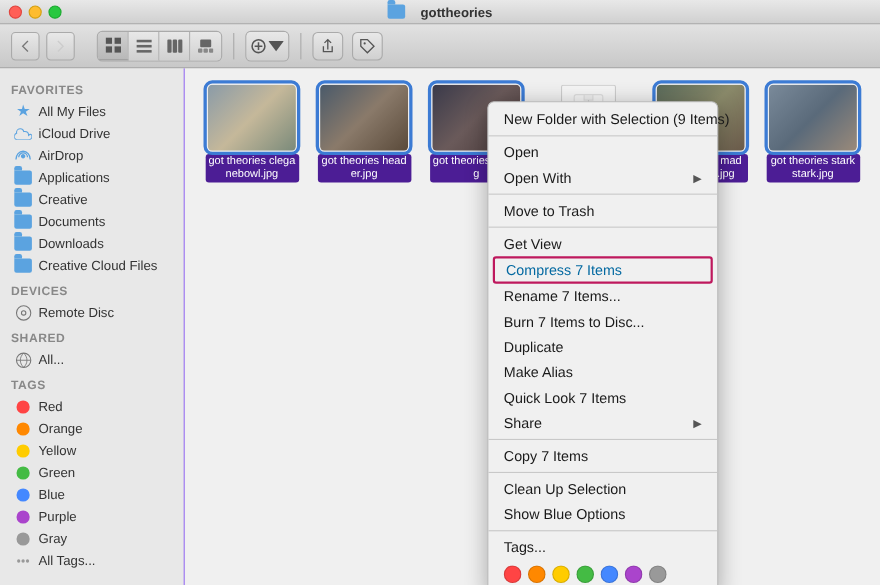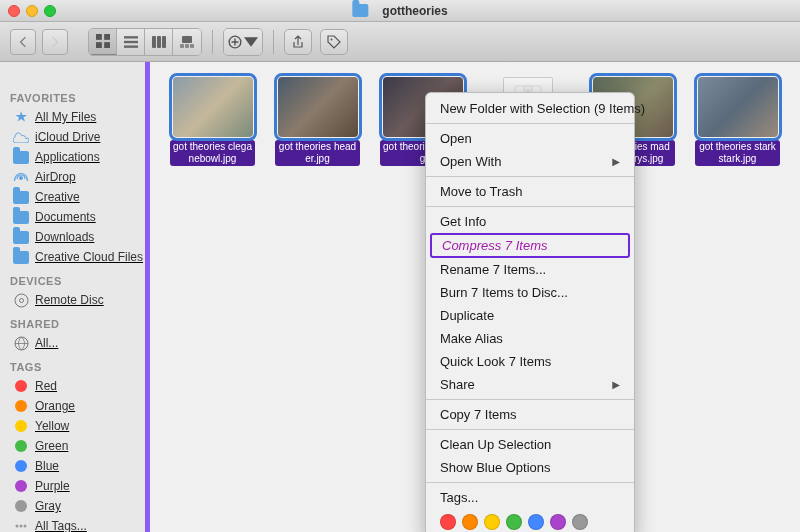--- a/index.html
+++ b/index.html
@@ -116,43 +116,42 @@
 
     
     .main {
       display: flex;
       flex: 1;
       overflow: hidden;
     }
 
     
     .sidebar {
-      width: 150px;
+      width: 168px;
       background: #e8e8e8;
-      border-right: 5px solid #8b5cf6;
+      border-right: 1px solid #8b5cf6;
       overflow-y: auto;
-      padding: 22px 0;
+      padding: 6px 0;
     }
     .sidebar-section-title {
       font-size: 11px;
       font-weight: 700;
       color: #888;
       padding: 8px 10px 3px 10px;
       text-transform: uppercase;
       letter-spacing: 0.5px;
     }
     .sidebar-item {
       display: flex;
       align-items: center;
       padding: 2px 10px;
       gap: 6px;
       cursor: pointer;
       border-radius: 4px;
       margin: 0 3px;
-      text-decoration: underline;
     }
     .sidebar-icon {
       width: 16px;
       height: 16px;
       display: flex;
       align-items: center;
       justify-content: center;
       flex-shrink: 0;
     }
     .sidebar-label {
@@ -303,26 +302,25 @@
       cursor: pointer;
       font-size: 13px;
       color: #1a1a1a;
       display: flex;
       align-items: center;
       justify-content: space-between;
       white-space: nowrap;
     }
     .menu-item.highlighted {
       background: transparent;
-      color: #a21caf;
-      border: 2px solid #6d28d9;
+      color: #0369a1;
+      border: 2px solid #be185d;
       border-radius: 3px;
       margin: 0 4px;
       padding: 3px 10px;
-      font-style: italic;
     }
     .menu-sep {
       height: 1px;
       background: #c8c8c8;
       margin: 3px 0;
     }
     .menu-arrow {
       font-size: 10px;
       color: #555;
     }
@@ -451,33 +449,33 @@
     <div class="sidebar-item">
       <div class="sidebar-icon">
         <svg width="16" height="12" viewBox="0 0 16 12">
             <path d="M13 8c0-2-1.5-3.5-3.5-3.5-.3 0-.6 0-.9.1C8.2 3 6.9 2 5.5 2 3.6 2 2 3.6 2 5.5c0 .2 0 .4.1.6C1 6.4 0 7.5 0 9c0 1.7 1.3 3 3 3h10c1.7 0 3-1.3 3-3 0-1.4-1-2.7-3-1z" fill="none" stroke="#5ba3e0" stroke-width="1"></path>
           </svg>
       </div>
       <span class="sidebar-label">iCloud Drive</span>
     </div>
     <div class="sidebar-item">
       <div class="sidebar-icon">
-        <div class="icon-folder"></div>
-      </div>
-      <span class="sidebar-label">Applications</span>
-    </div>
-    <div class="sidebar-item">
-      <div class="sidebar-icon">
         <svg width="16" height="14" viewBox="0 0 16 14">
             <path d="M8 6c1.1 0 2 .9 2 2s-.9 2-2 2-2-.9-2-2 .9-2 2-2z" fill="#5ba3e0"></path>
             <path d="M4 9c0-2.2 1.8-4 4-4s4 1.8 4 4" stroke="#5ba3e0" stroke-width="1.2" fill="none"></path>
             <path d="M1.5 11C1.5 6.8 4.4 3.5 8 3.5S14.5 6.8 14.5 11" stroke="#5ba3e0" stroke-width="1.2" fill="none"></path>
           </svg>
       </div>
       <span class="sidebar-label">AirDrop</span>
+    </div>
+    <div class="sidebar-item">
+      <div class="sidebar-icon">
+        <div class="icon-folder"></div>
+      </div>
+      <span class="sidebar-label">Applications</span>
     </div>
     <div class="sidebar-item">
       <div class="sidebar-icon">
         <div class="icon-folder"></div>
       </div>
       <span class="sidebar-label">Creative</span>
     </div>
     <div class="sidebar-item">
       <div class="sidebar-icon">
         <div class="icon-folder"></div>
@@ -636,21 +634,21 @@
       <div class="menu-item">New Folder with Selection (9 Items)</div>
       <div class="menu-sep"></div>
       <div class="menu-item">Open</div>
       <div class="menu-item menu-submenu-item">
         <span>Open With</span>
         <span class="menu-arrow">▶</span>
       </div>
       <div class="menu-sep"></div>
       <div class="menu-item">Move to Trash</div>
       <div class="menu-sep"></div>
-      <div class="menu-item">Get Info</div>
+      <div class="menu-item">Get View</div>
       <div class="menu-item highlighted">Compress 7 Items</div>
       <div class="menu-item">Rename 7 Items...</div>
       <div class="menu-item">Burn 7 Items to Disc...</div>
       <div class="menu-item">Duplicate</div>
       <div class="menu-item">Make Alias</div>
       <div class="menu-item">Quick Look 7 Items</div>
       <div class="menu-item menu-submenu-item">
         <span>Share</span>
         <span class="menu-arrow">▶</span>
       </div>

